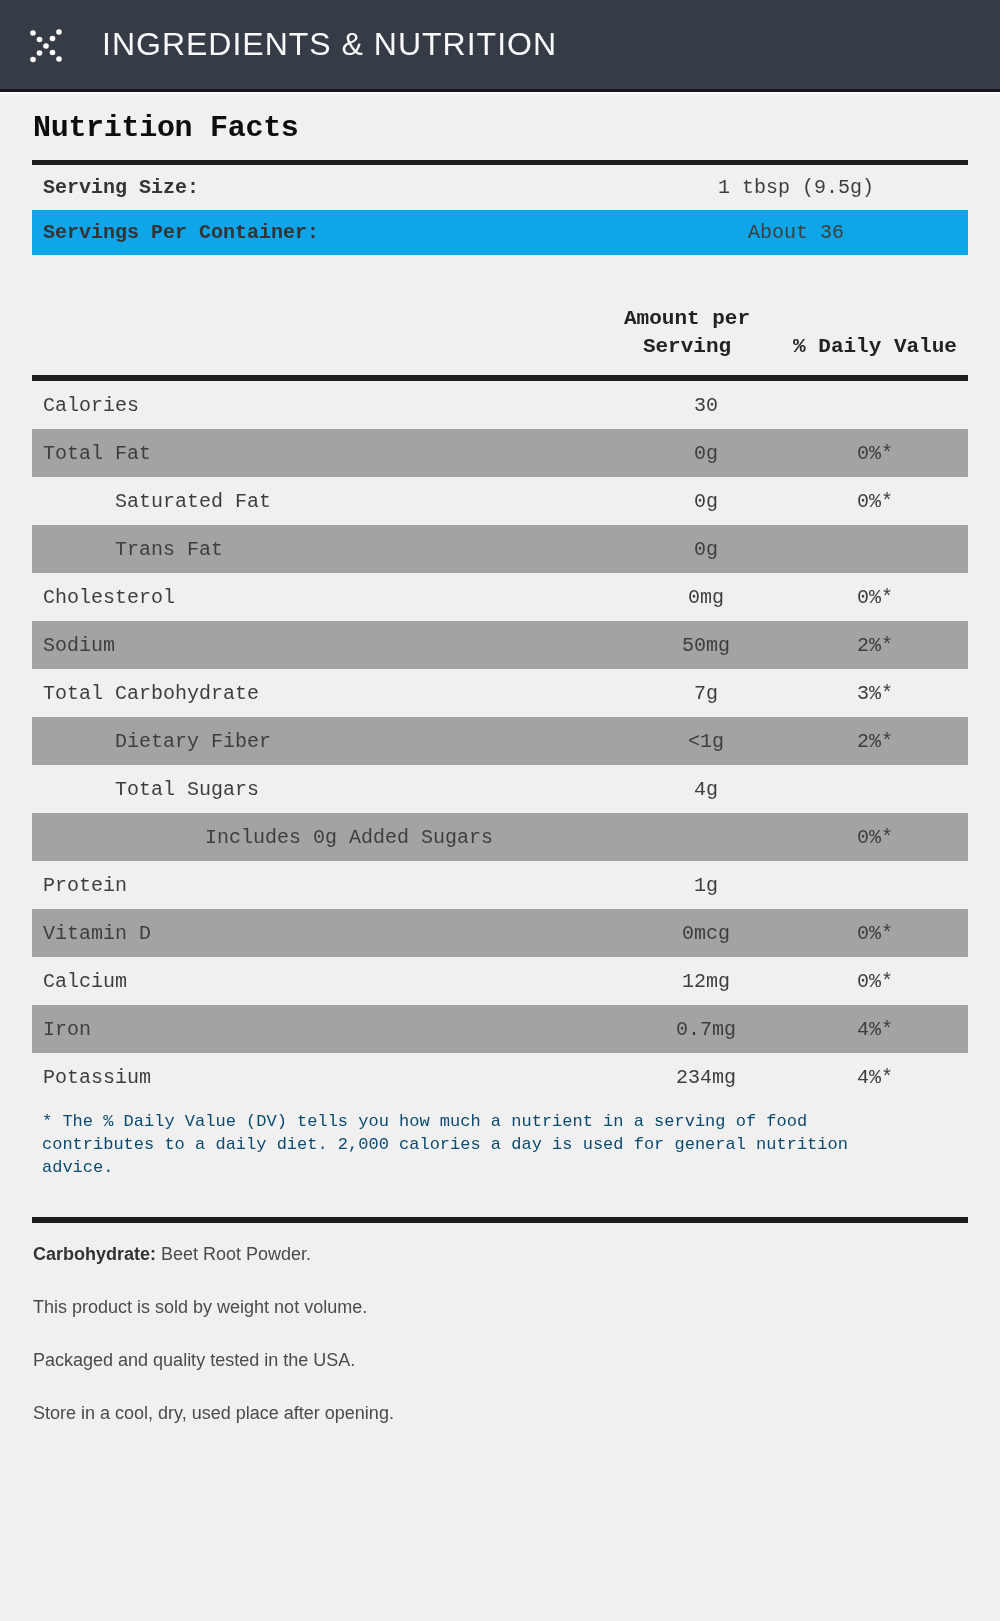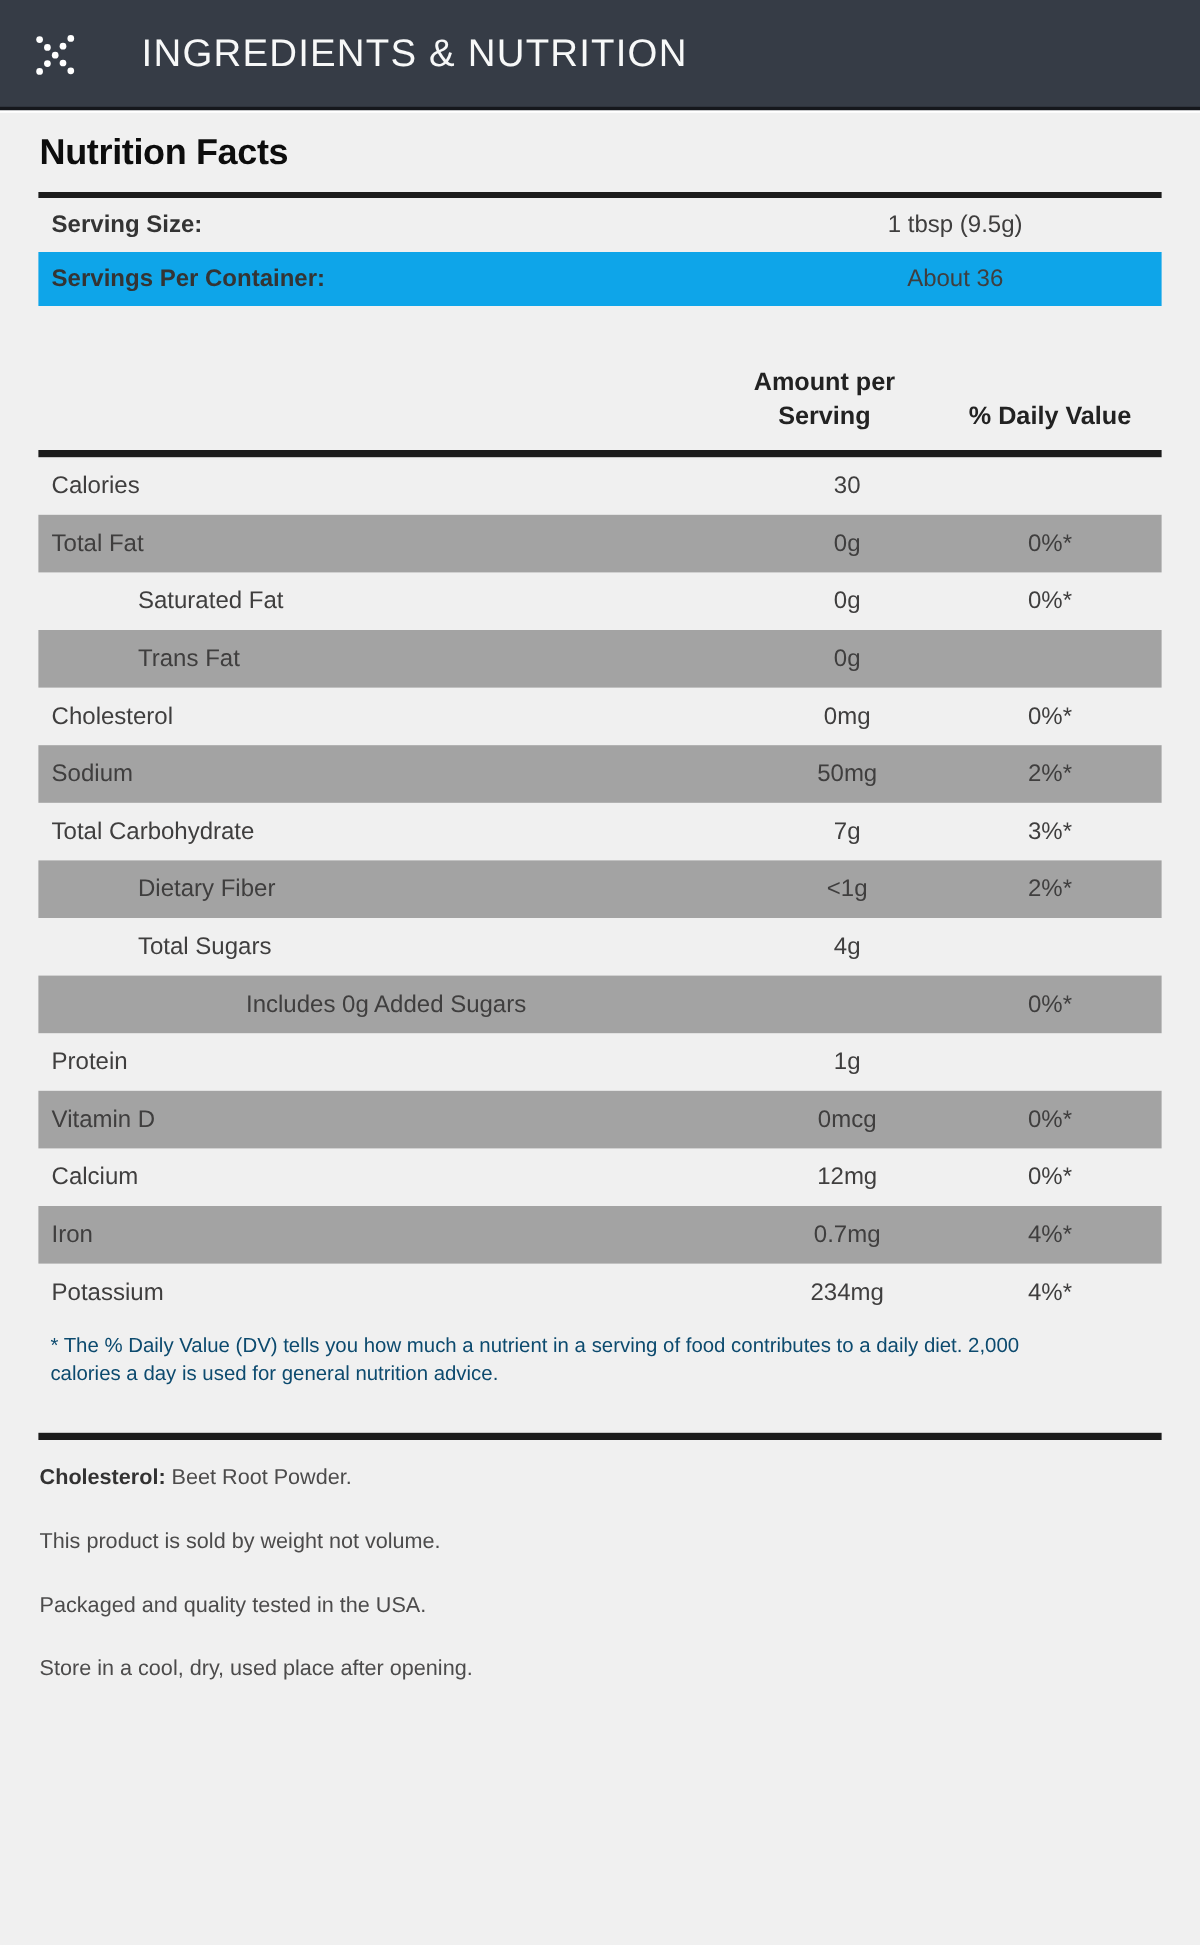--- a/index.html
+++ b/index.html
@@ -13,26 +13,26 @@
   
   .app-header {
     height:92px; background:#363c46;
     border-bottom:3px solid #15171c;
     display:flex; align-items:center;
     padding-left:27px;
   }
   .header-strip { height:2px; background:#ffffff; }
   .dotx { width:38px; height:38px; flex:0 0 auto; }
   .app-title {
-    margin-left:53px;
+    margin-left:37px;
     font-size:32px; font-weight:300; letter-spacing:1px;
     color:#f7f8f8;
   }
   
-  .content { margin:0 32px; width:936px; }
+  .content { margin:0 32px; width:936px;font-family:Liberation Mono, monospace; }
   .nf-title {
     margin:13px 0 0 1px;
     font-size:30px; line-height:42px; font-weight:700;
     color:#0d0d0d; letter-spacing:-0.3px;
   }
   .rule { height:5px; background:#1c1c1c; margin-top:11px; }
   .rule2 { height:6px; background:#1c1c1c; }
   .rule3 { height:6px; background:#1c1c1c; margin-top:38px; }
   
   .serving-row { height:45px; position:relative; display:flex; align-items:center; }
@@ -197,17 +197,17 @@
         <span class="namount">234mg</span>
         <span class="ndaily">4%*</span>
       </div>
     </div>
 
   <div class="footnote">* The % Daily Value (DV) tells you how much a nutrient in a serving of food contributes to a daily diet. 2,000 calories a day is used for general nutrition advice.</div>
   <div class="rule3"></div>
 </div>
 
 <div class="info">
-  <p class="p-ingredients"><b>Cholesterol:</b><span> Beet Root Powder.</span></p>
+  <p class="p-ingredients"><b>Carbohydrate:</b><span> Beet Root Powder.</span></p>
   <p class="p-spaced">This product is sold by weight not volume.</p>
   <p class="p-spaced">Packaged and quality tested in the USA.</p>
   <p class="p-spaced">Store in a cool, dry, used place after opening.</p>
 </div>
 
 </body></html>

